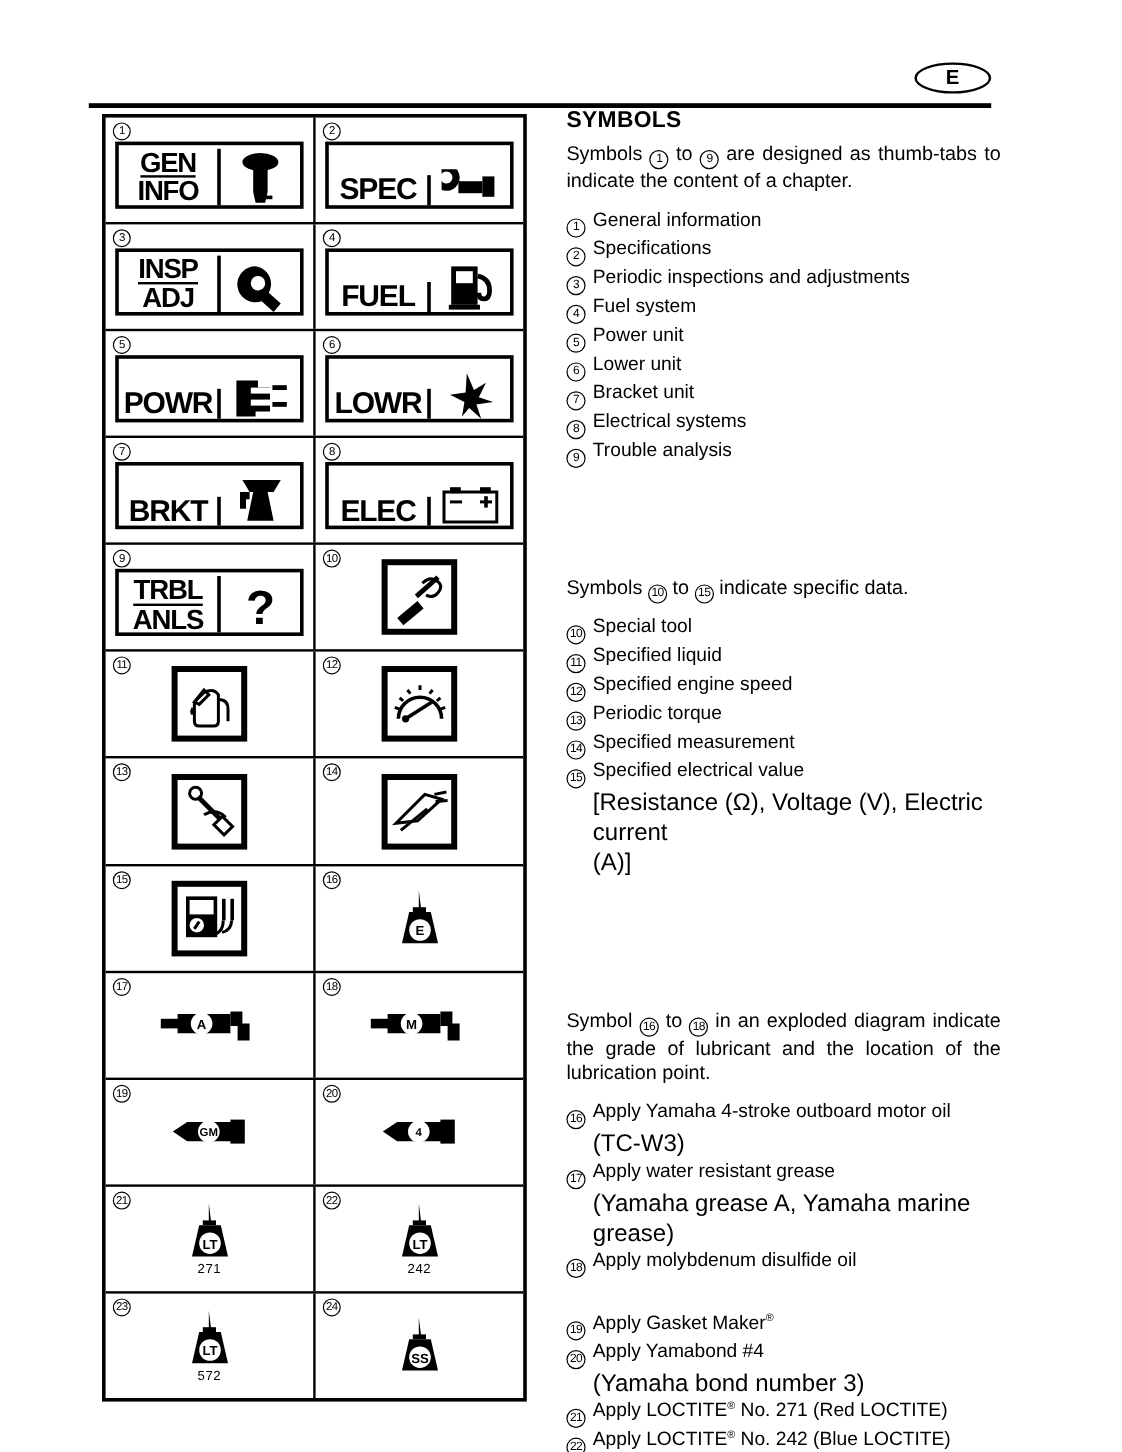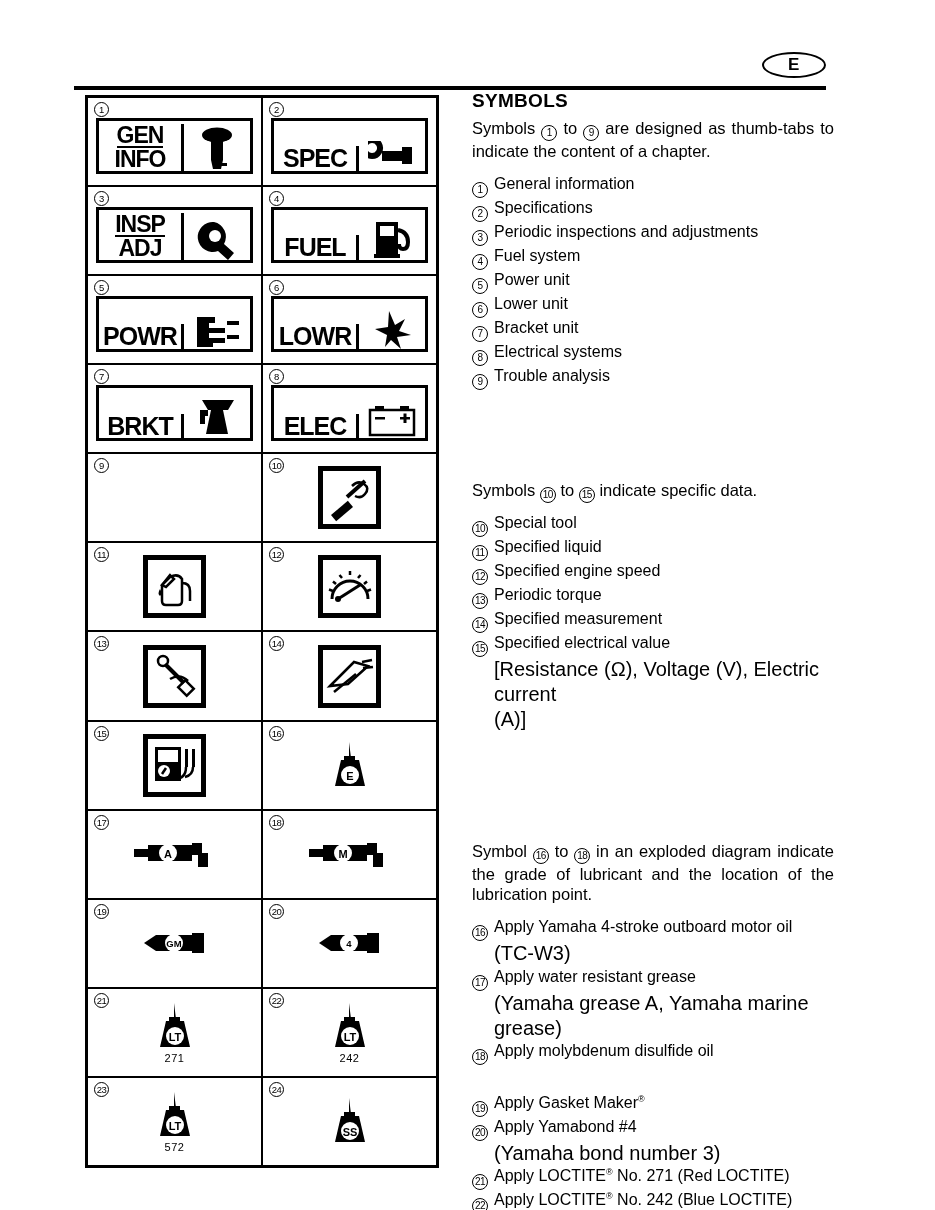--- a/index.html
+++ b/index.html
@@ -250,20 +250,27 @@
               <rect x="33" y="13" width="10" height="2.5" fill="#000"></rect>
               <rect x="36.5" y="9.5" width="3" height="9.5" fill="#000"></rect>
             </svg>
           </div>
         </div>
       </div>
     </div>
     <div class="grid-row">
       <div class="grid-cell">
         <div class="cell-num">9</div>
+        <div class="thumb-tab">
+          <div class="tab-text two-line">
+            <div class="rule-between">TRBL</div>
+            <div>ANLS</div>
+          </div>
+          <div class="tab-icon qmark">?</div>
+        </div>
       </div>
       <div class="grid-cell">
         <div class="cell-num">10</div>
         <div class="framed-icon">
           <svg width="50" height="50" viewBox="0 0 50 50">
             <rect x="6" y="34" width="22" height="8" fill="#000" transform="rotate(-40 17 38)"></rect>
             <path d="M22 24 L40 8" stroke="#000" stroke-width="4" fill="none"></path>
             <path d="M27 13 q6 -6 12 -2 q6 4 1 10 q-4 5 -10 2" fill="none" stroke="#000" stroke-width="2.5"></path>
           </svg>
         </div>

